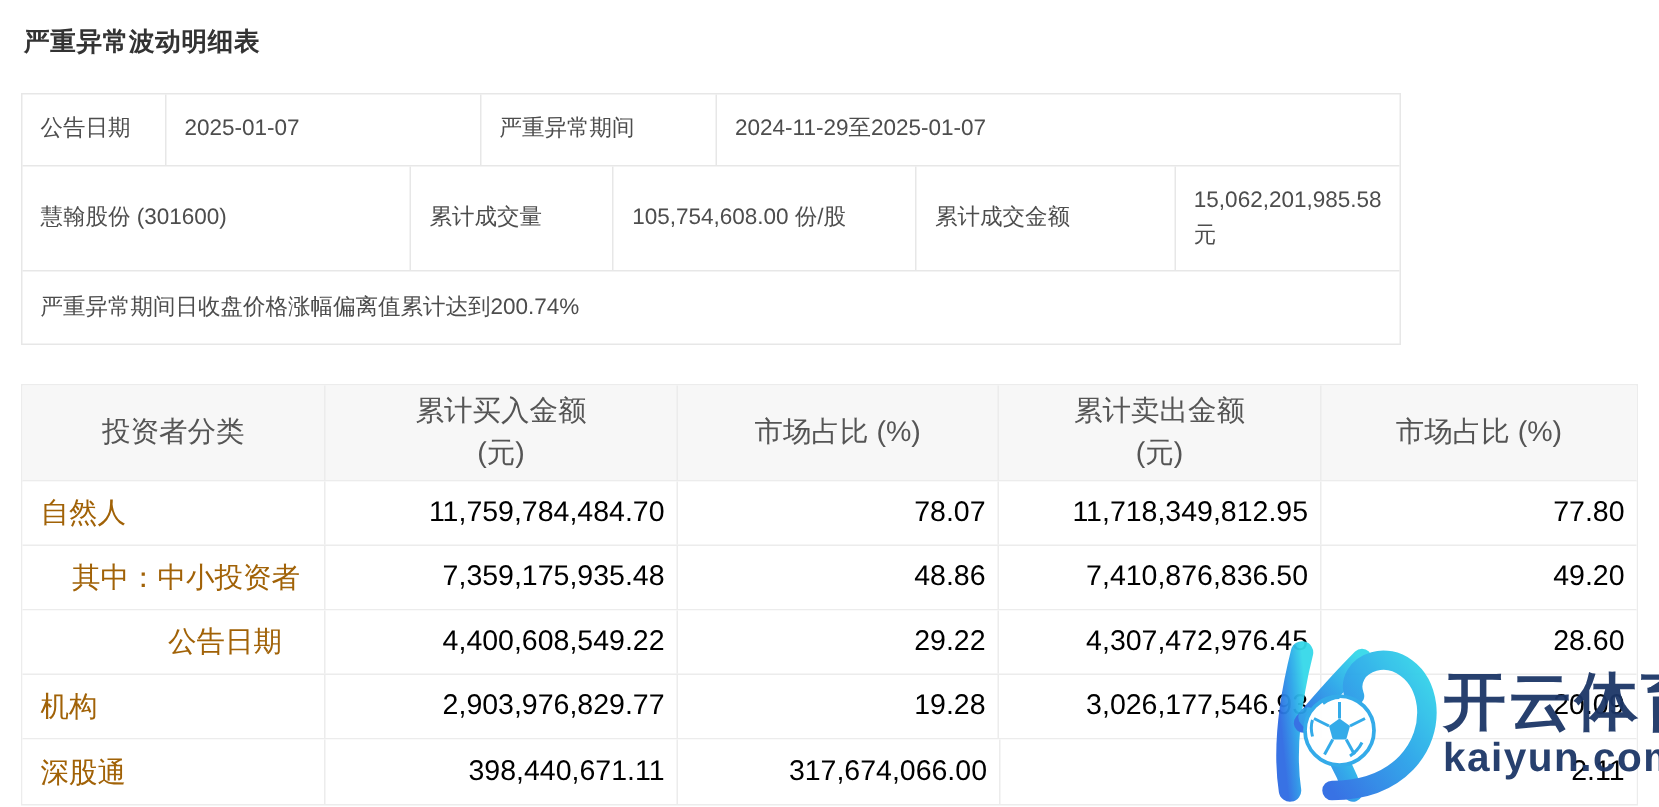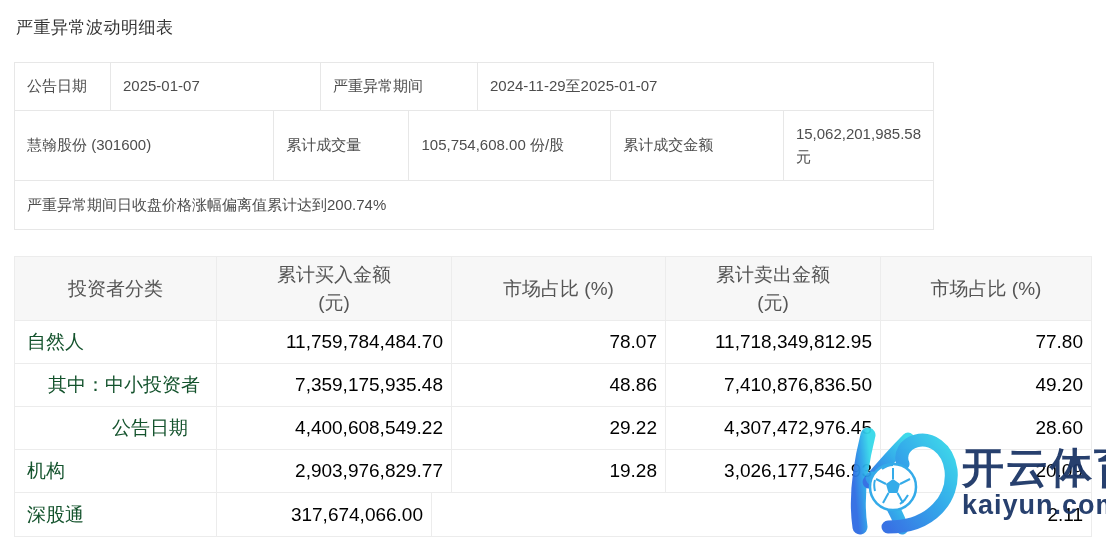--- a/index.html
+++ b/index.html
@@ -10,21 +10,21 @@
     width: 1106px;
     height: 538px;
     background: #ffffff;
     overflow: hidden;
   }
   .page-title {
     position: absolute;
     left: 16px;
     top: 16px;
     font-size: 17px;
-    font-weight: 400;
+    font-weight: 700;
     color: #333333;
     letter-spacing: 0.5px;
   }
   
   .info-table {
     position: absolute;
     left: 14px;
     top: 62px;
     width: 920px;
     border: 1px solid #e7e7e7;
@@ -69,21 +69,21 @@
     padding: 0 12px;
     border-right: 1px solid #ececec;
   }
   .c.lastcol { border-right: none; flex: 1; }
   .col1 { width: 202px; }
   .col2 { width: 235px; }
   .col3 { width: 214px; }
   .col4 { width: 215px; }
   .hc { justify-content: center; text-align: center; white-space: pre-line; line-height: 1.45; color: #555555; }
   .num { justify-content: flex-end; padding-right: 8px; color: #000000; }
-  .cat { color: #14532d; }
+  .cat { color: #a16207; }
   .indent1 { justify-content: flex-end; padding-right: 16px; }
   .indent2 { justify-content: flex-end; padding-right: 28px; }
   
   .watermark {
     position: absolute;
     left: 838px;
     top: 424px;
     width: 268px;
     height: 112px;
     display: flex;
@@ -176,20 +176,21 @@
     <div class="t2-row">
       <div class="c cat col1">机构</div>
       <div class="c num col2">2,903,976,829.77</div>
       <div class="c num col3">19.28</div>
       <div class="c num col4">3,026,177,546.93</div>
       <div class="c num lastcol">20.09</div>
     </div>
 
     <div class="t2-row">
       <div class="c cat col1">深股通</div>
+      <div class="c num col2">398,440,671.11</div>
       <div class="c num col4">317,674,066.00</div>
       <div class="c num lastcol">2.11</div>
     </div>
   </div>
 
   <div class="watermark">
     <svg class="wm-logo" viewBox="0 0 122 110" xmlns="http://www.w3.org/2000/svg">
       <defs>
         <linearGradient id="kg" x1="0%" y1="100%" x2="100%" y2="0%">
           <stop offset="0%" stop-color="#2e6be3"></stop>

